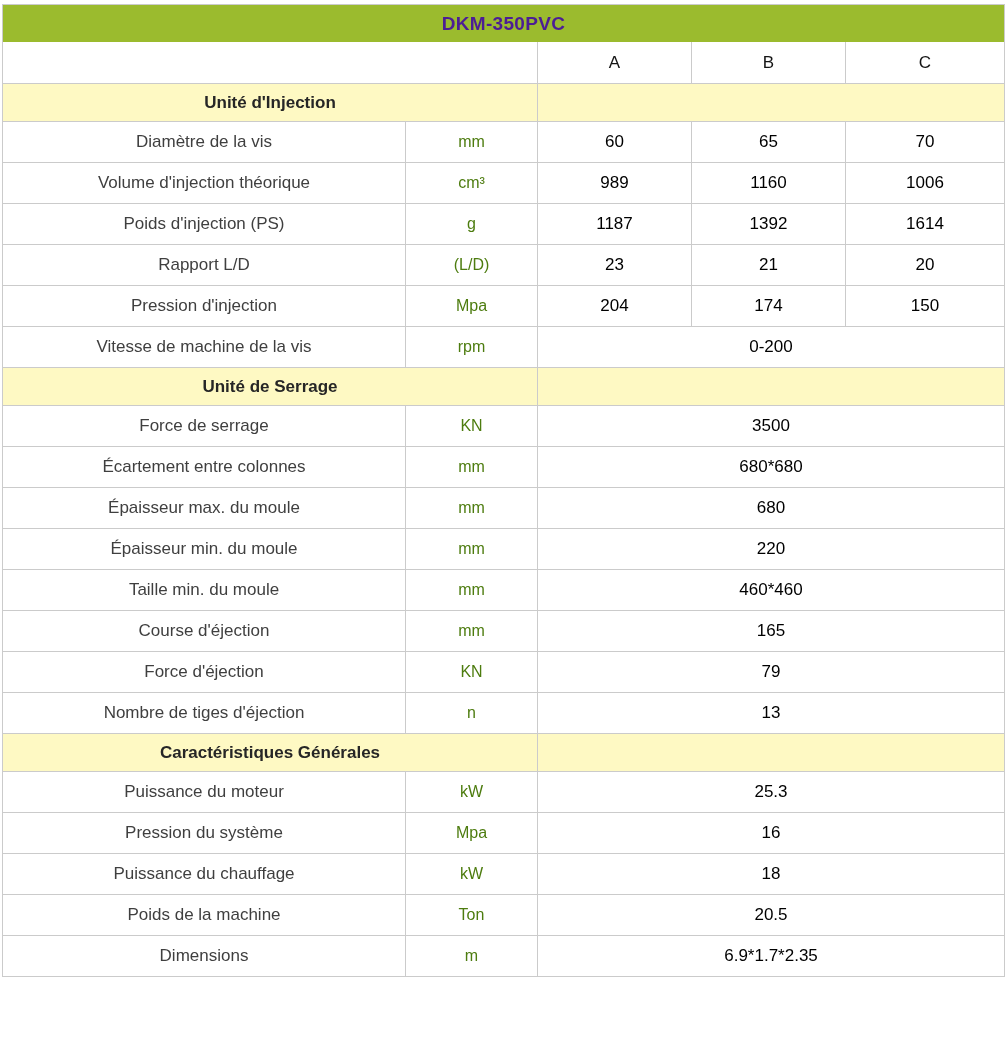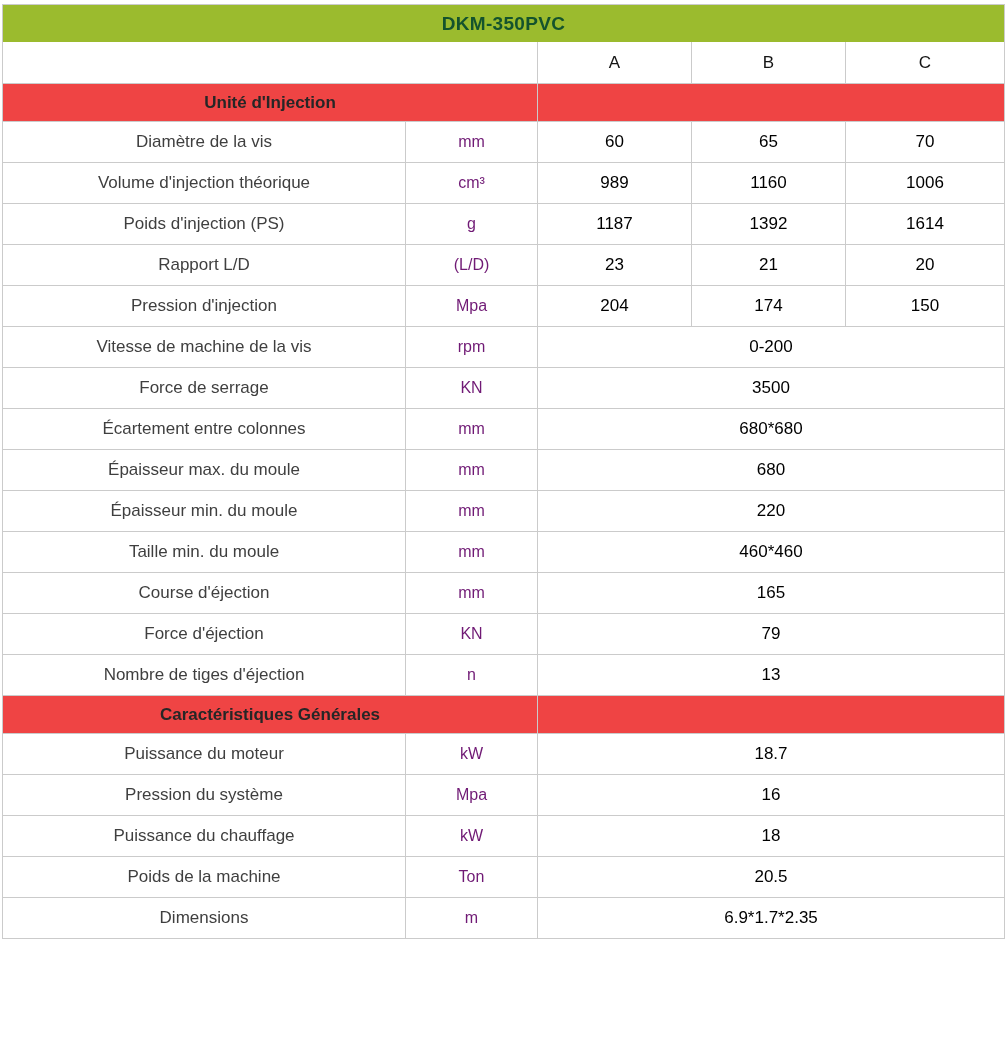--- a/index.html
+++ b/index.html
@@ -26,50 +26,50 @@
     vertical-align: middle;
     padding: 0;
     overflow: hidden;
     white-space: nowrap;
   }
   tr.title-row td {
     background: #9bbb2e;
     height: 37px;
     font-weight: bold;
     font-size: 19px;
-    color: #14532d;
+    color: #4c1d95;
     border-bottom: none;
     letter-spacing: 0.3px;
   }
   tr.colhead-row td {
     height: 41px;
     font-size: 17px;
     color: #141414;
     border-top: none;
   }
   tr.section-row td {
-    background: #ef4444;
+    background: #fef9c3;
     height: 37px;
   }
   td.section-title {
     font-weight: bold;
     font-size: 17px;
     color: #262626;
     padding-right: 132px;
   }
   tr.data-row td {
     height: 40px;
   }
   td.label-cell {
     font-size: 17px;
     color: #3f3f3f;
   }
   td.unit-cell {
     font-size: 16px;
-    color: #701a75;
+    color: #4d7c0f;
   }
   td.value-cell {
     font-size: 17px;
     color: #000000;
   }
 </style>
 </head>
 <body>
 
 <table class="spec">
@@ -127,20 +127,24 @@
         <td class="unit-cell">Mpa</td>
         <td class="value-cell">204</td>
         <td class="value-cell">174</td>
         <td class="value-cell">150</td>
       </tr>
       <tr class="data-row">
         <td class="label-cell">Vitesse de machine de la vis</td>
         <td class="unit-cell">rpm</td>
         <td class="value-cell" colspan="3">0-200</td>
       </tr>
+      <tr class="section-row">
+        <td class="section-title" colspan="2">Unité de Serrage</td>
+        <td class="section-spacer" colspan="3"></td>
+      </tr>
       <tr class="data-row">
         <td class="label-cell">Force de serrage</td>
         <td class="unit-cell">KN</td>
         <td class="value-cell" colspan="3">3500</td>
       </tr>
       <tr class="data-row">
         <td class="label-cell">Écartement entre colonnes</td>
         <td class="unit-cell">mm</td>
         <td class="value-cell" colspan="3">680*680</td>
       </tr>
@@ -174,21 +178,21 @@
         <td class="unit-cell">n</td>
         <td class="value-cell" colspan="3">13</td>
       </tr>
       <tr class="section-row">
         <td class="section-title" colspan="2">Caractéristiques Générales</td>
         <td class="section-spacer" colspan="3"></td>
       </tr>
       <tr class="data-row">
         <td class="label-cell">Puissance du moteur</td>
         <td class="unit-cell">kW</td>
-        <td class="value-cell" colspan="3">18.7</td>
+        <td class="value-cell" colspan="3">25.3</td>
       </tr>
       <tr class="data-row">
         <td class="label-cell">Pression du système</td>
         <td class="unit-cell">Mpa</td>
         <td class="value-cell" colspan="3">16</td>
       </tr>
       <tr class="data-row">
         <td class="label-cell">Puissance du chauffage</td>
         <td class="unit-cell">kW</td>
         <td class="value-cell" colspan="3">18</td>

